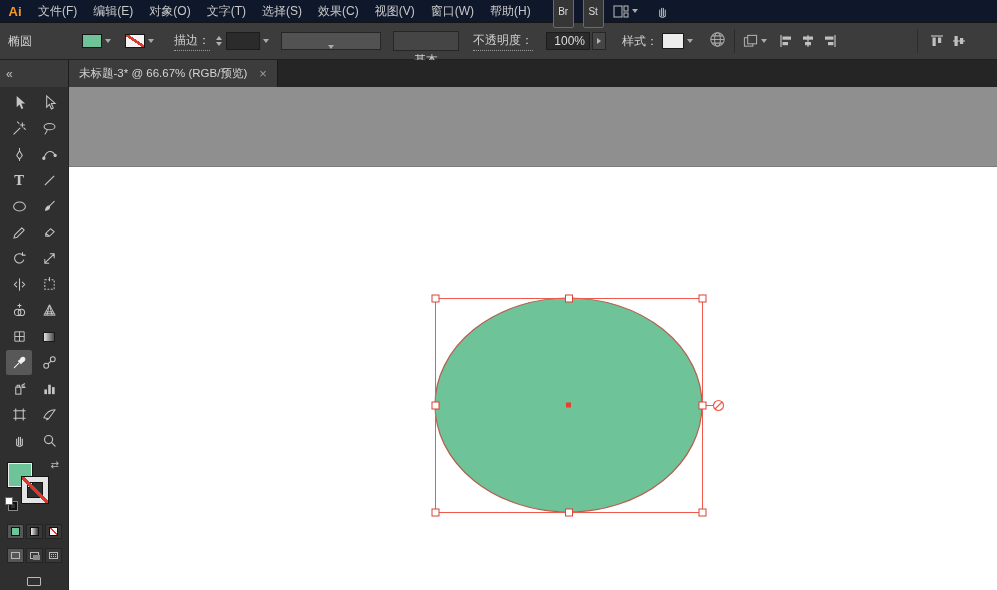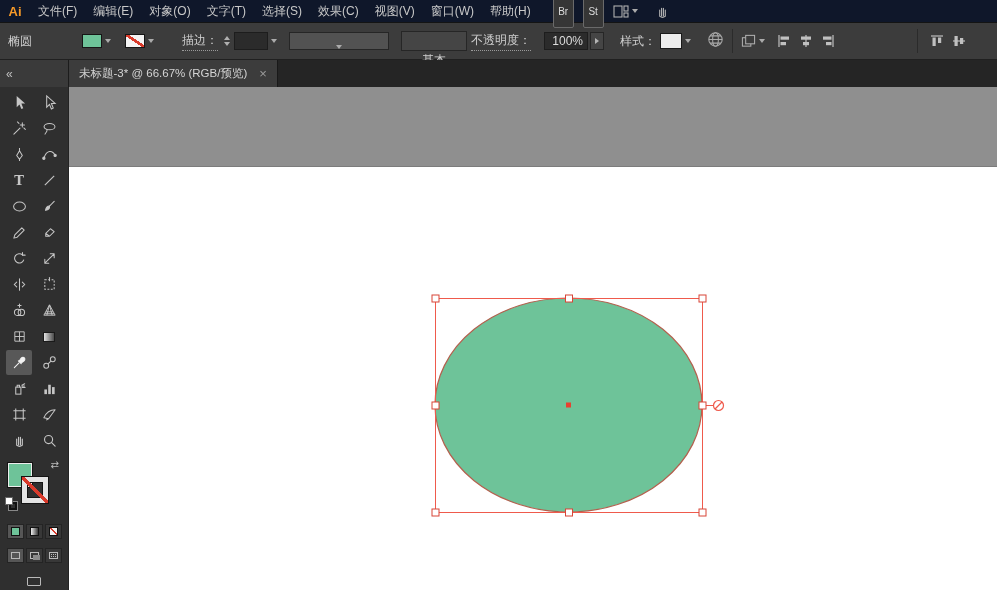--- a/index.html
+++ b/index.html
@@ -141,41 +141,41 @@
     <span class="chev" style="margin-left:3px;"></span>
   </div>
 
   <div class="cb-group" style="margin-left:14px;">
     <div class="cb-swatch none">
         <div class="slash-line"></div>
       </div>
     <span class="chev" style="margin-left:3px;"></span>
   </div>
 
-  <span class="u-dot" style="margin-left:28px;">描边：</span>
+  <span class="u-dot" style="margin-left:20px;">描边：</span>
   <div class="spinner">
     <span class="sp-up"></span>
     <span class="sp-dn"></span>
   </div>
   <div class="cb-group">
     <div class="field" style="width:34px;"></div>
     <span class="chev" style="margin-left:3px;"></span>
   </div>
 
   <div class="dd disabled" style="margin-left:12px; width:100px; justify-content:flex-end;">
     <span class="chev"></span>
   </div>
 
   <div class="dd" style="margin-left:12px; height:20px; padding:0 6px;">
     <div class="stroke-preview"></div>
     <span style="border-bottom:1px dotted #9a9a9a;">基本</span>
     <span class="chev"></span>
   </div>
 
-  <span class="u-dot" style="margin-left:4px;">不透明度：</span>
+  <span class="u-dot" style="margin-left:14px;">不透明度：</span>
   <div class="field" style="width:44px; margin-left:13px; justify-content:flex-end;">100%</div>
   <div class="arrow-right-btn" style="margin-left:2px;">
     <span class="arr-r"></span>
   </div>
 
   <span style="margin-left:16px;">样式：</span>
   <div class="cb-group" style="margin-left:4px;">
     <div class="style-swatch"></div>
     <span class="chev" style="margin-left:3px;"></span>
   </div>

